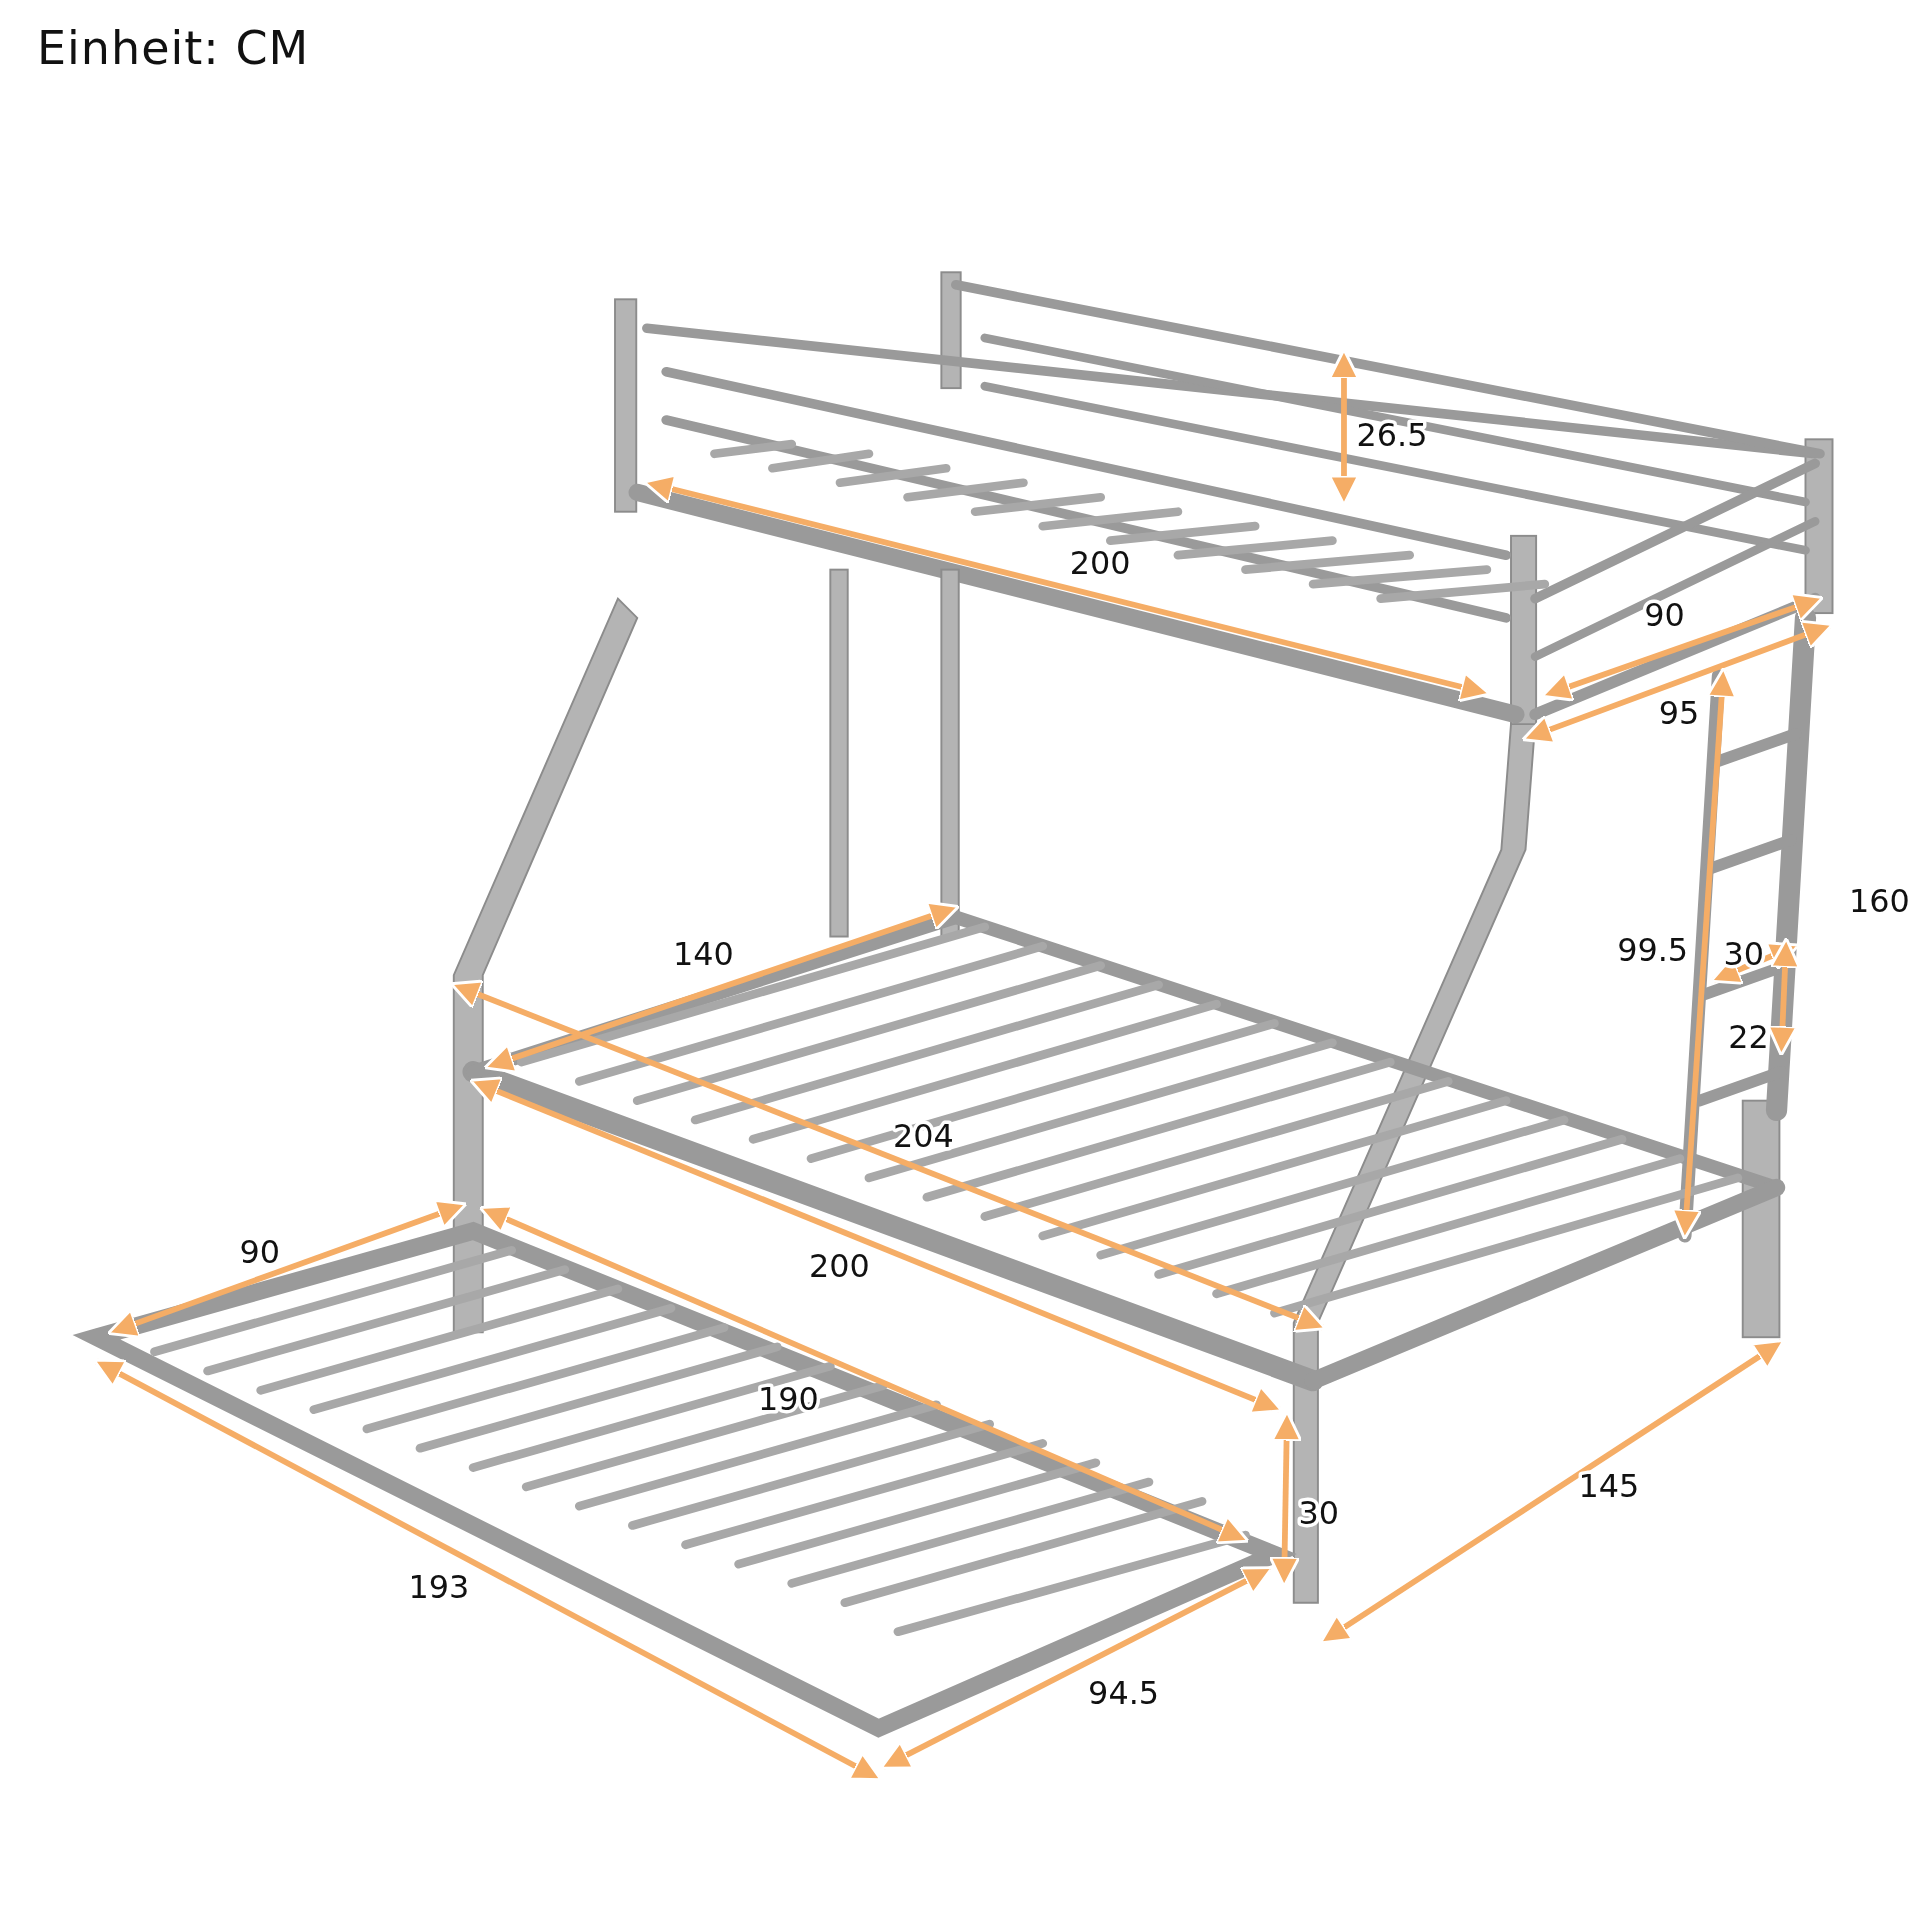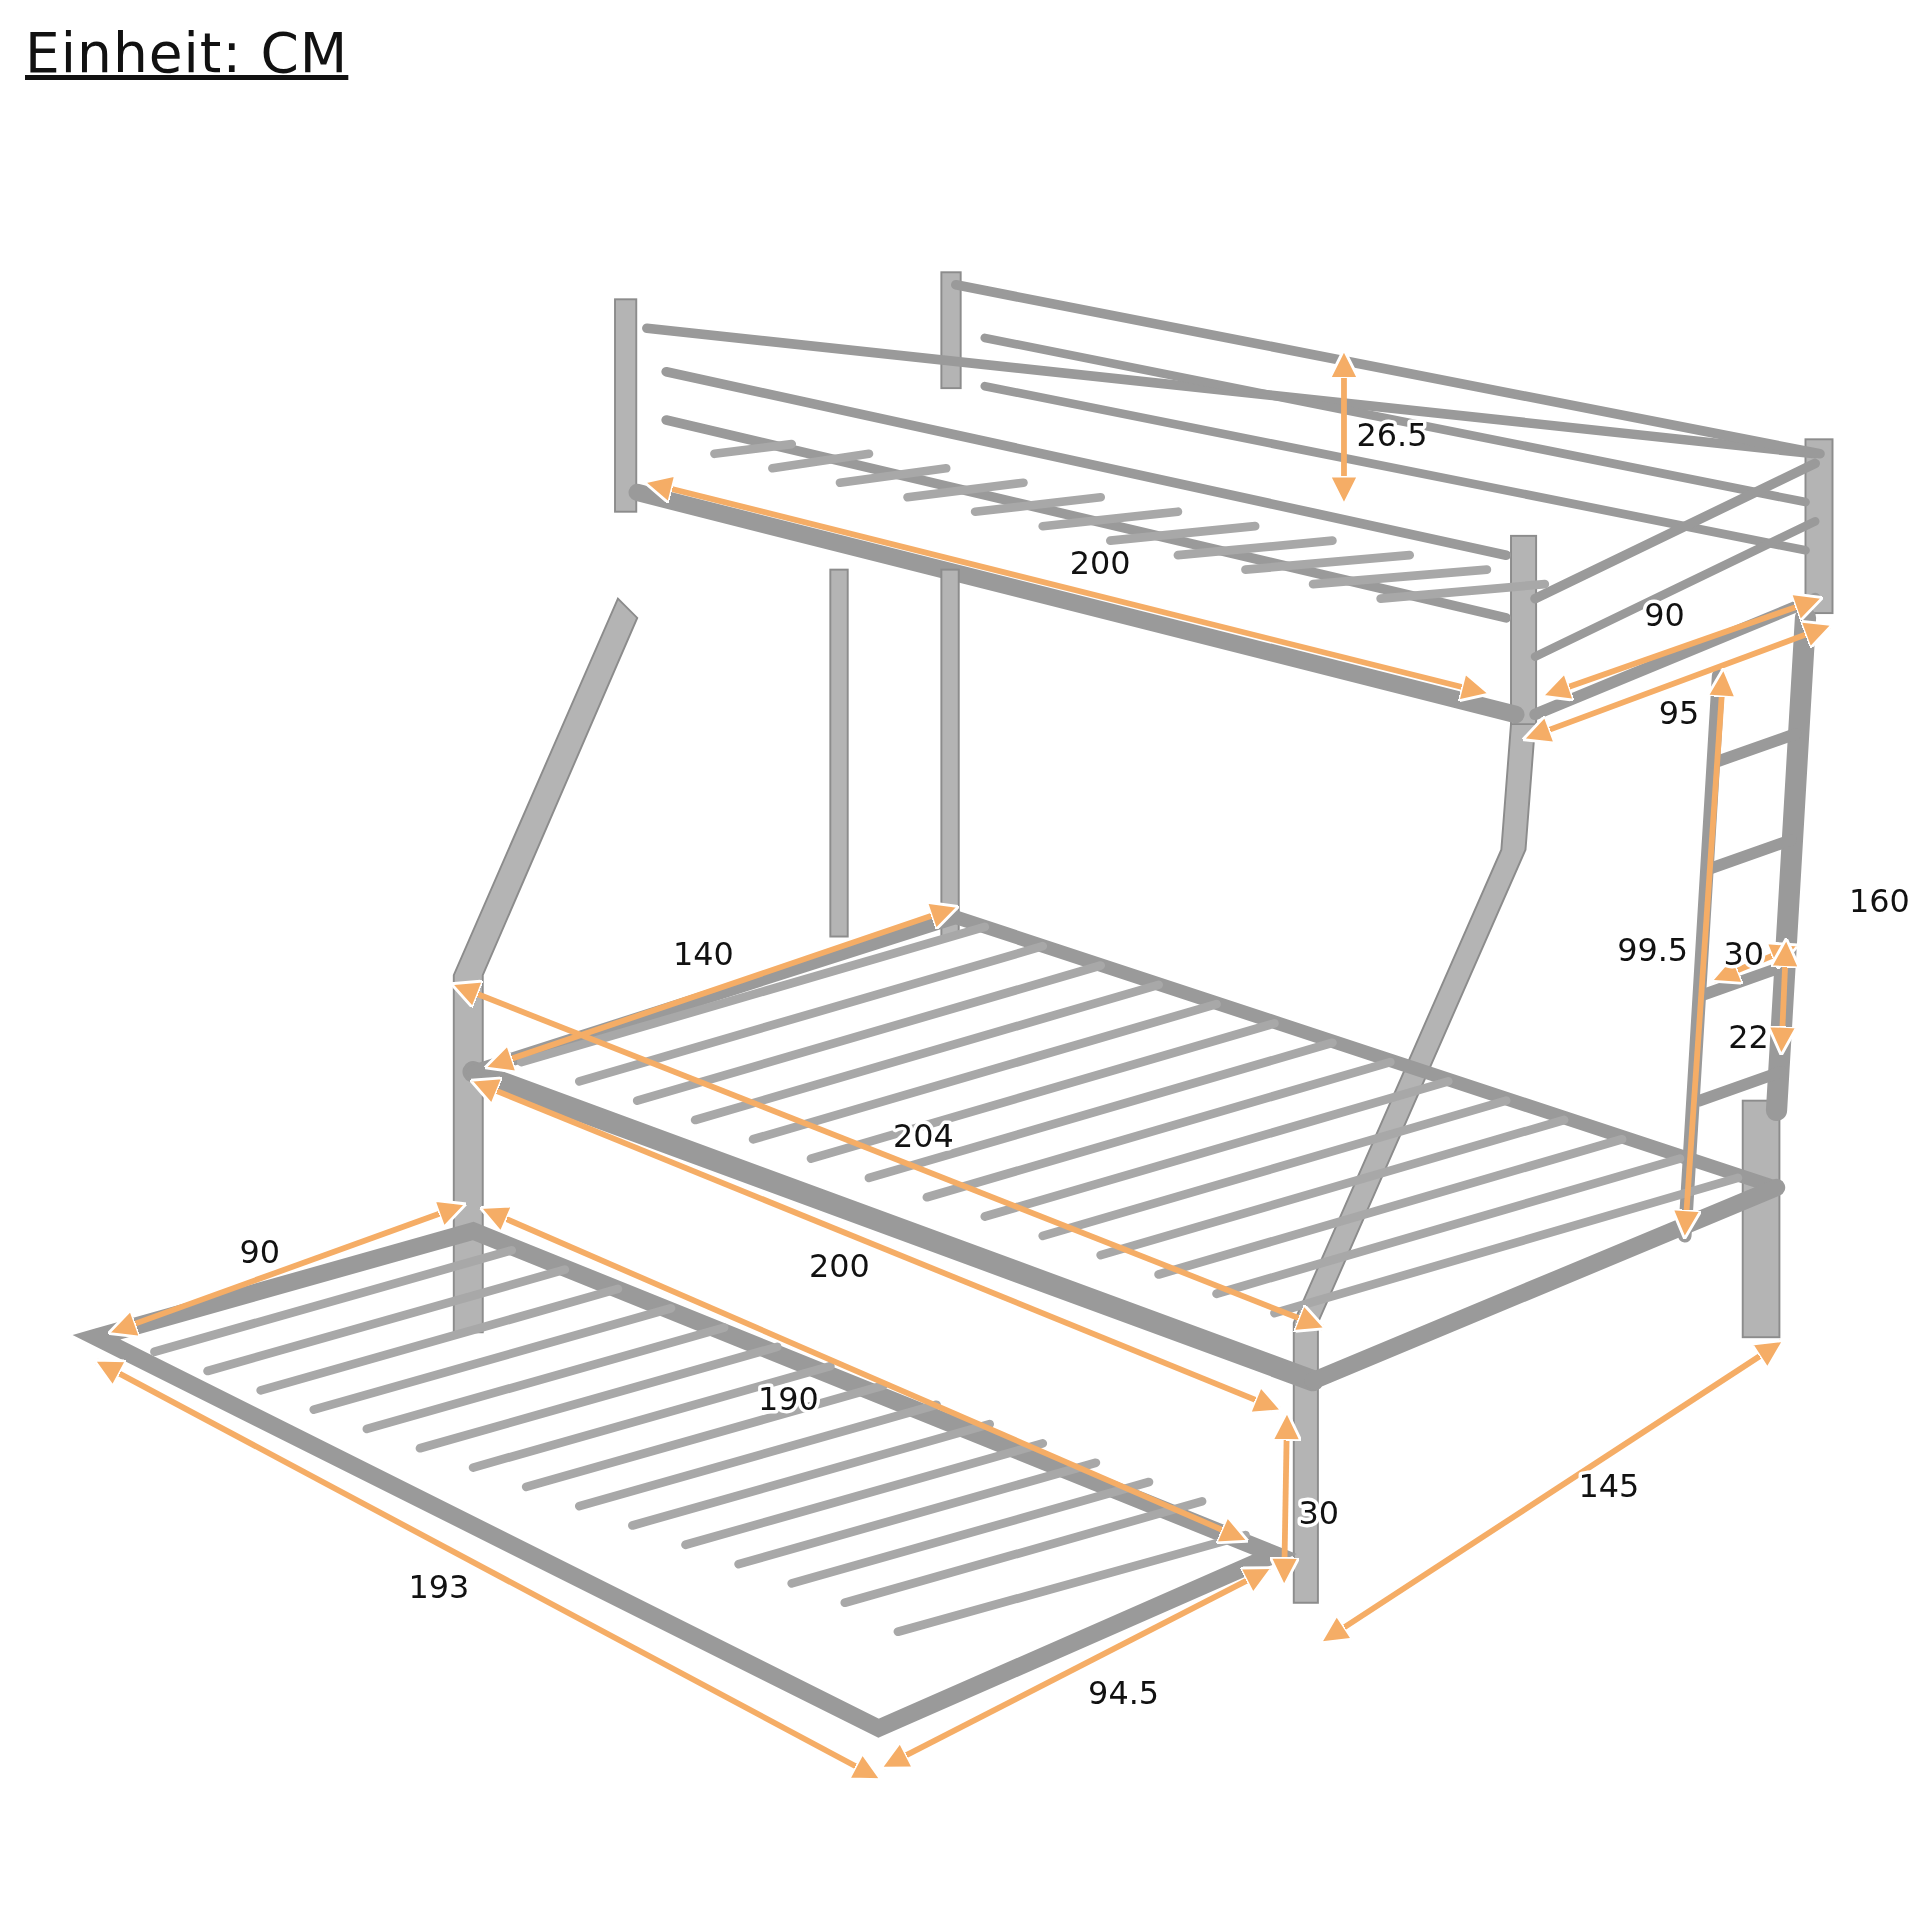--- a/index.html
+++ b/index.html
@@ -1,17 +1,17 @@
 <!DOCTYPE html>
 <html><head>
 <meta charset="utf-8">
 <style>
   html,body{margin:0;padding:0;background:#ffffff;}
   body{width:1931px;height:1931px;position:relative;overflow:hidden;font-family:"DejaVu Sans","Liberation Sans",sans-serif;}
-  .unit-title{position:absolute;left:25px;top:21px;font-size:55px;color:#111;letter-spacing:1px;font-family:"DejaVu Sans",sans-serif;text-decoration:underline;}
+  .unit-title{position:absolute;left:37px;top:21px;font-size:46px;color:#111;letter-spacing:1px;font-family:"DejaVu Sans",sans-serif;}
   svg{position:absolute;left:0;top:0;}
   .lbl{font-family:"DejaVu Sans","Liberation Sans",sans-serif;font-size:33px;fill:#111;paint-order:stroke;stroke:#fff;stroke-width:7px;stroke-linejoin:round;}
   .frame{stroke:#9a9a9a;fill:none;stroke-linecap:round;}
   .post{fill:#b4b4b4;stroke:#8c8c8c;stroke-width:2;}
   .slat{stroke:#a8a8a8;stroke-width:9;stroke-linecap:round;}
   .dim{stroke:#f5ad66;stroke-width:6;fill:none;}
 </style>
 </head>
 <body>
 

